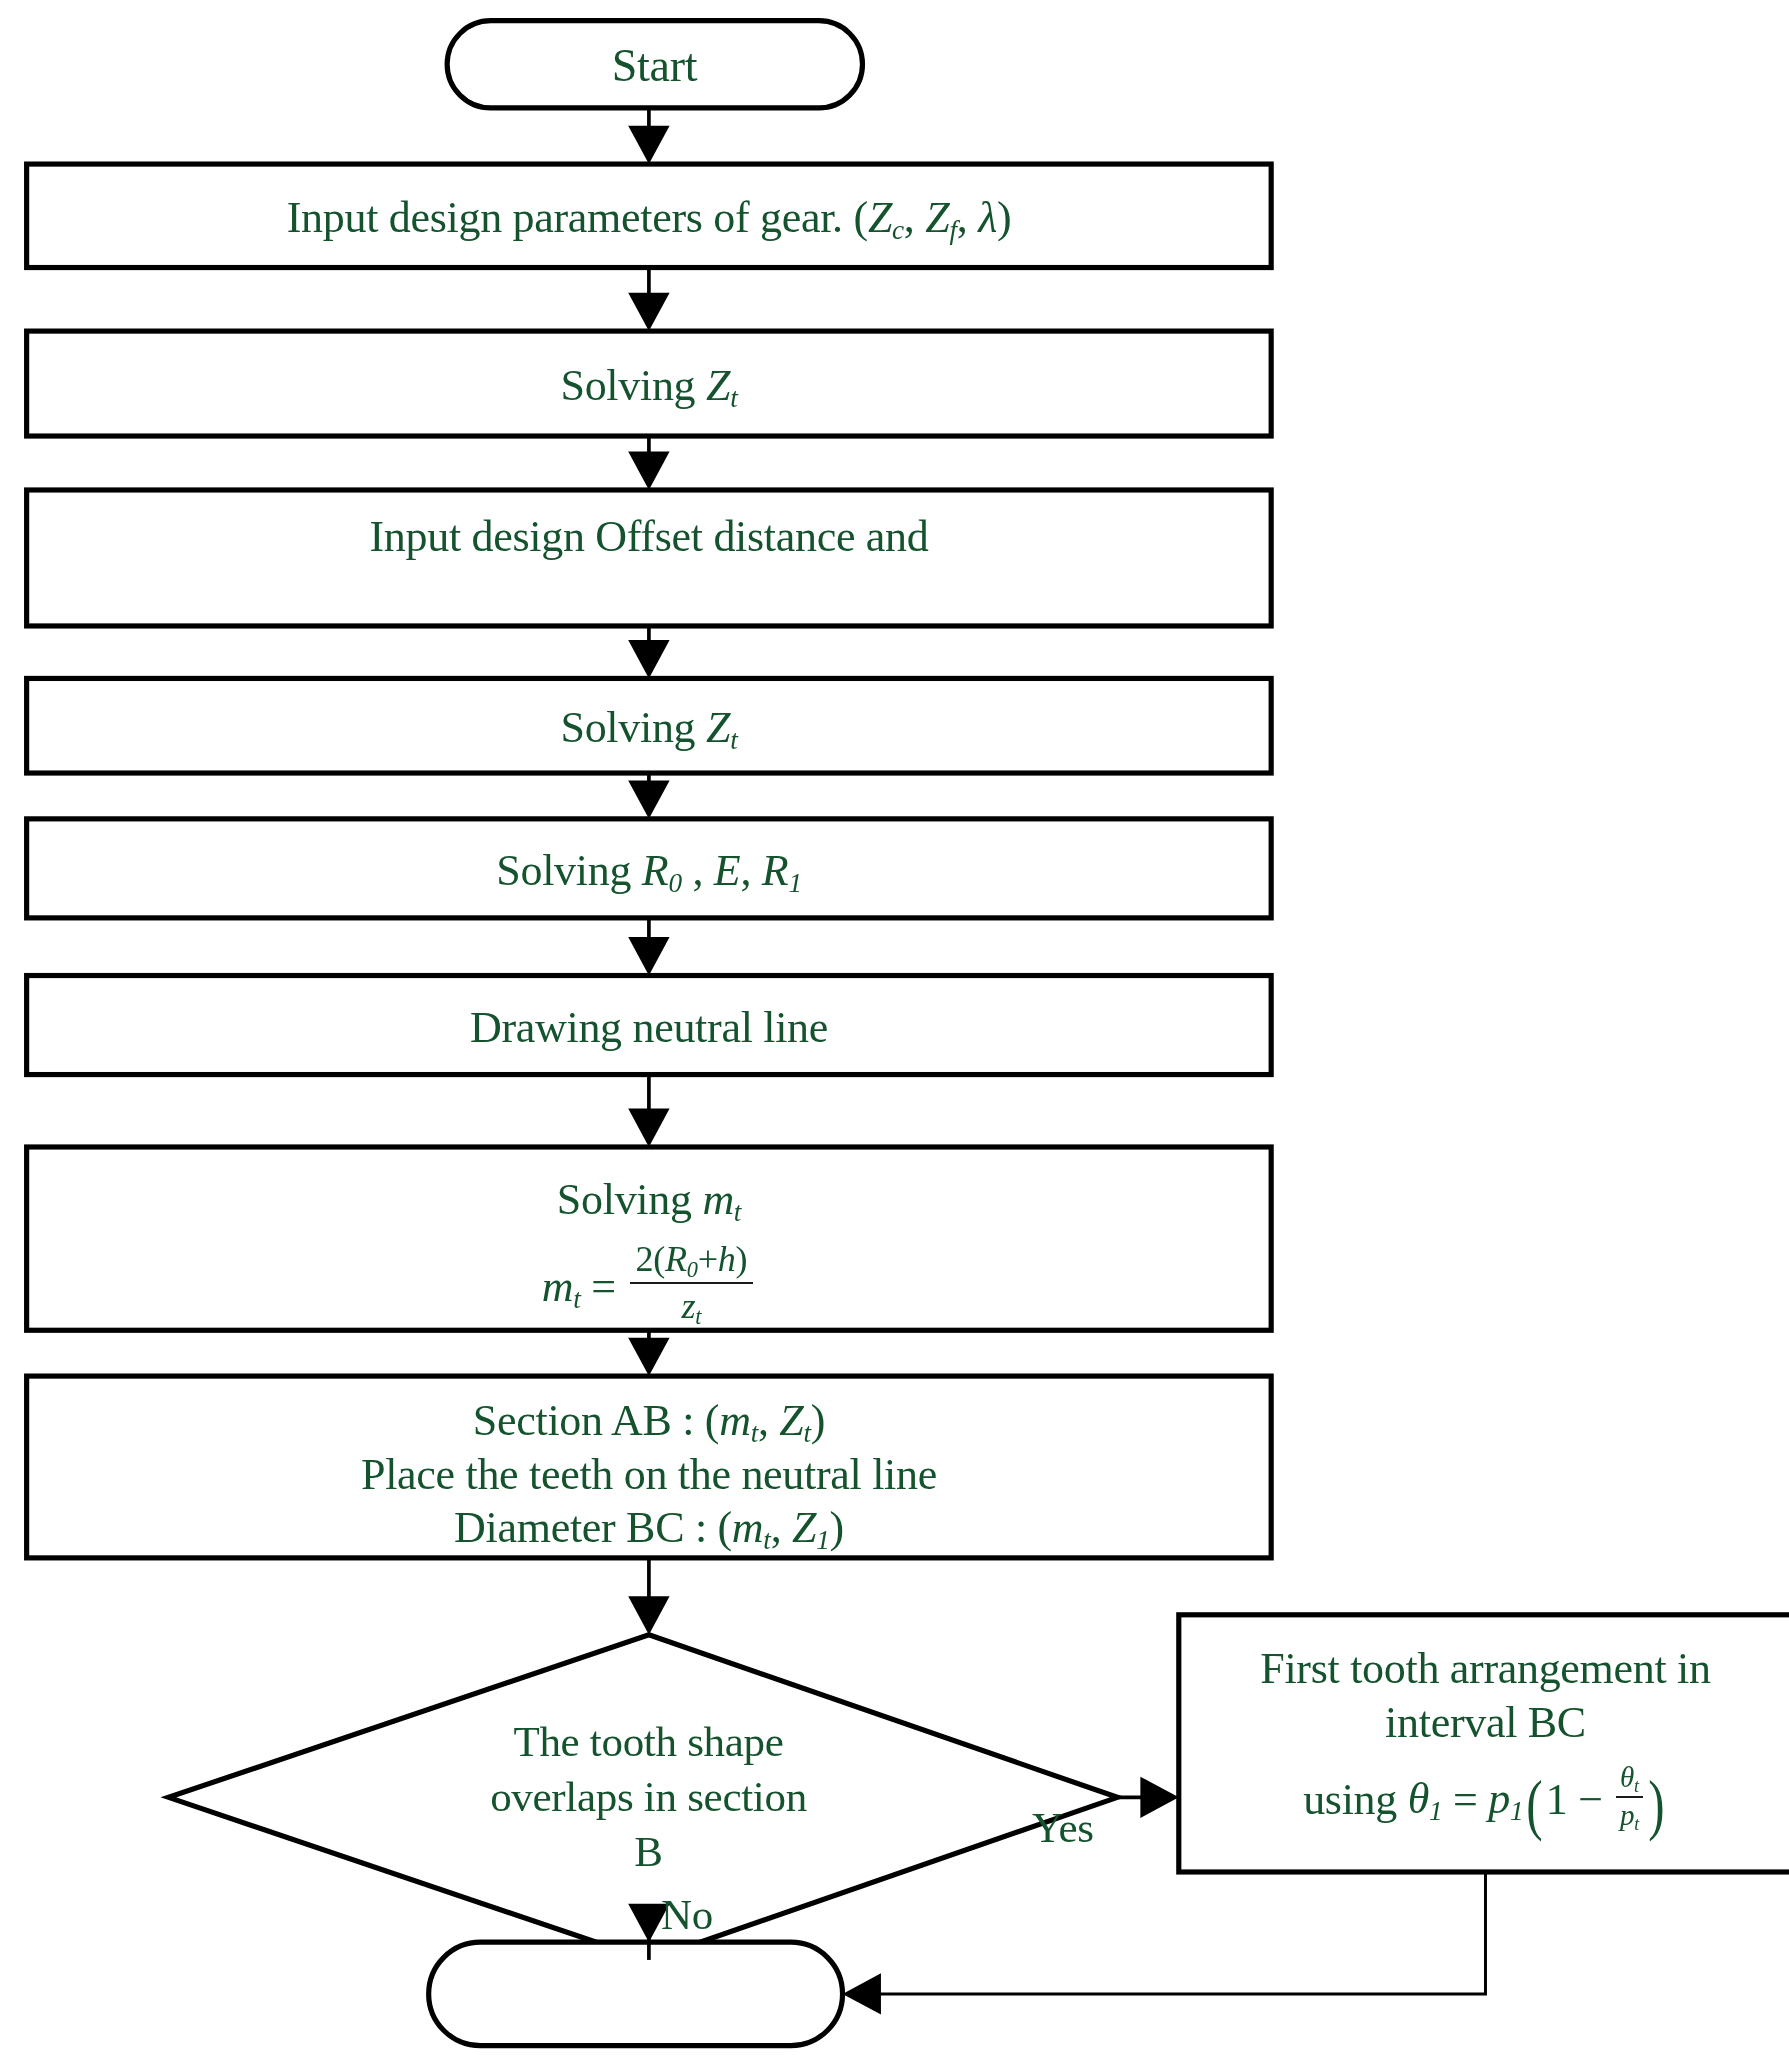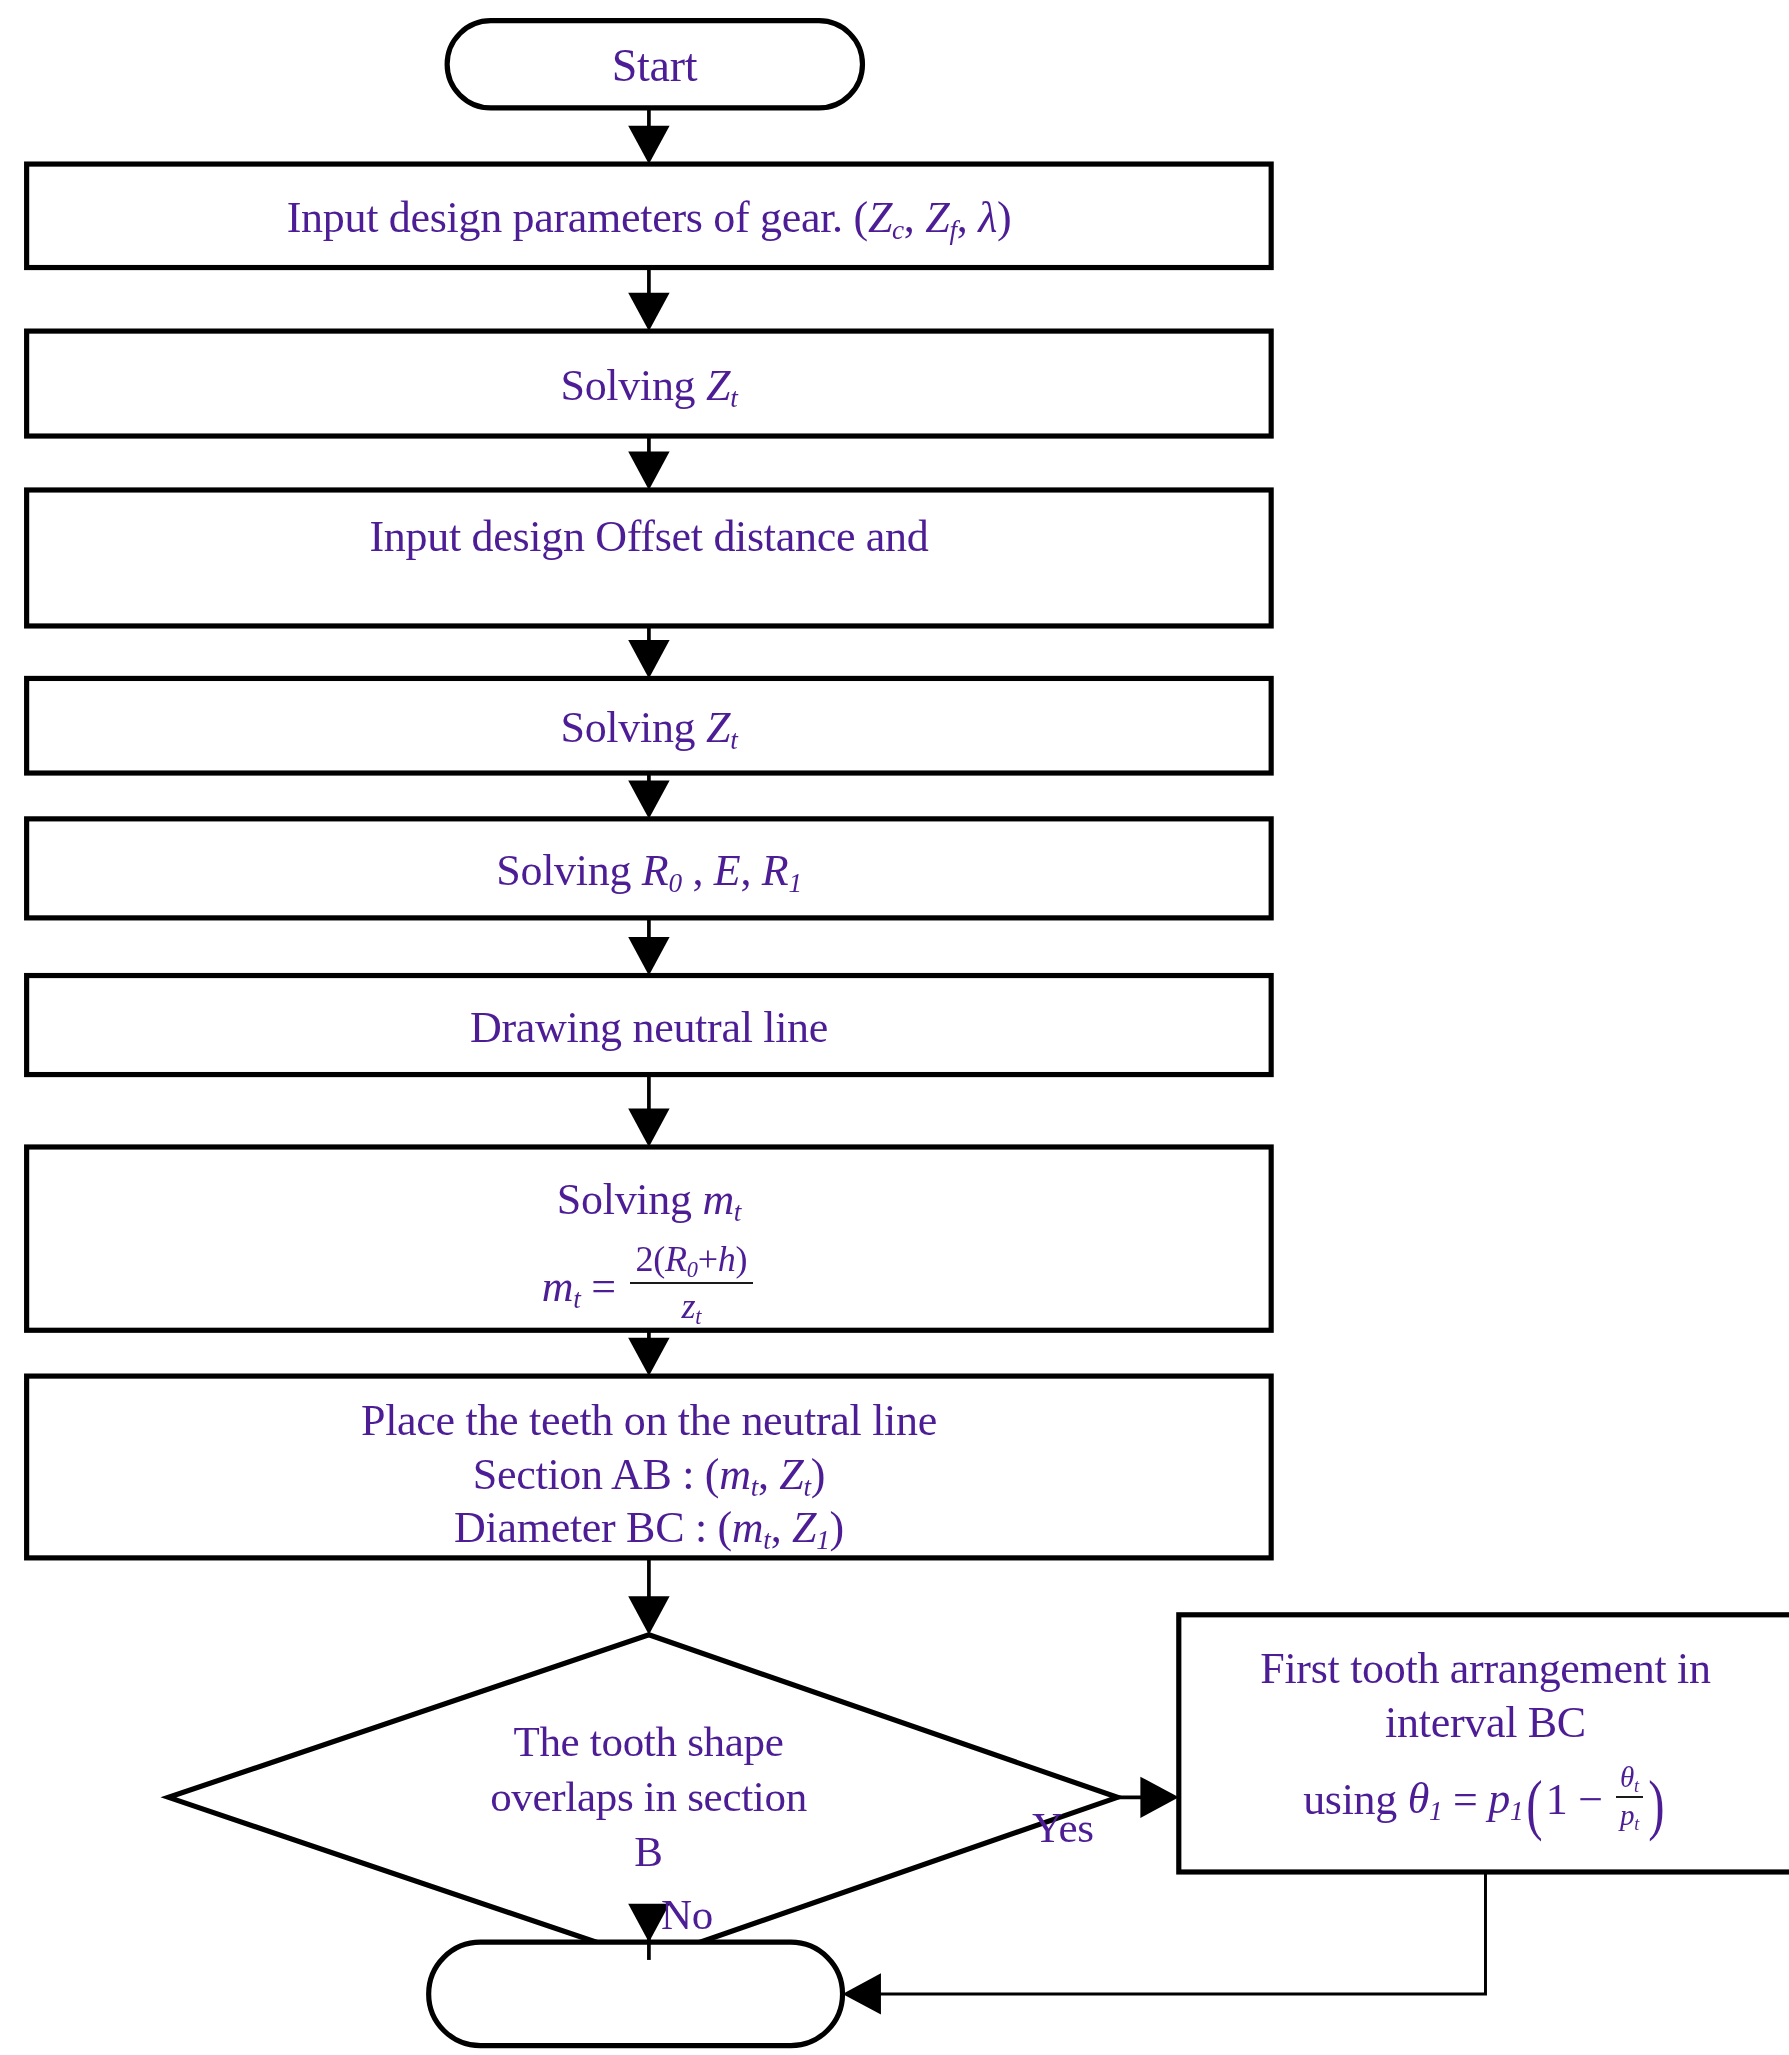--- a/index.html
+++ b/index.html
@@ -42,21 +42,21 @@
     fill: none;
   }
   .arrowhead {
     fill: #000000;
     stroke: none;
   }
   
   .lbl {
     position: absolute;
     text-align: center;
-    color: #4c1d95;
+    color: #14532d;
     font-family: "Liberation Serif", "DejaVu Serif", serif;
     line-height: 1.22;
     letter-spacing: -0.3px;
     white-space: nowrap;
     user-select: none;
   }
   .lbl-term {
     font-size: 46px;
   }
   .lbl-proc {
@@ -226,24 +226,24 @@
       <span class="ital"><span>m</span><sub>t</sub></span>
       <span>=</span>
       <span class="frac">
         <span class="num"><span>2(</span><span class="ital"><span>R</span><sub>0</sub></span><span>+</span><span class="ital">h</span><span>)</span></span>
         <span class="den ital"><span>z</span><sub>t</sub></span>
       </span>
     </div>
   </div>
 
   <div class="lbl lbl-proc" style="left:27px; top:1394px; width:1244px;">
-    <div>Place the teeth on the neutral line</div>
     <div>
       <span>Section AB : (</span><span class="ital"><span>m</span><sub>t</sub></span><span>, </span><span class="ital"><span>Z</span><sub>t</sub></span><span>)</span>
     </div>
+    <div>Place the teeth on the neutral line</div>
     <div>
       <span>Diameter BC : (</span><span class="ital"><span>m</span><sub>t</sub></span><span>, </span><span class="ital"><span>Z</span><sub>1</sub></span><span>)</span>
     </div>
   </div>
 
   <div class="lbl lbl-dec" style="left:390px; top:1714px; width:517px;">
     <div>The tooth shape</div>
     <div>overlaps in section</div>
     <div>B</div>
   </div>

